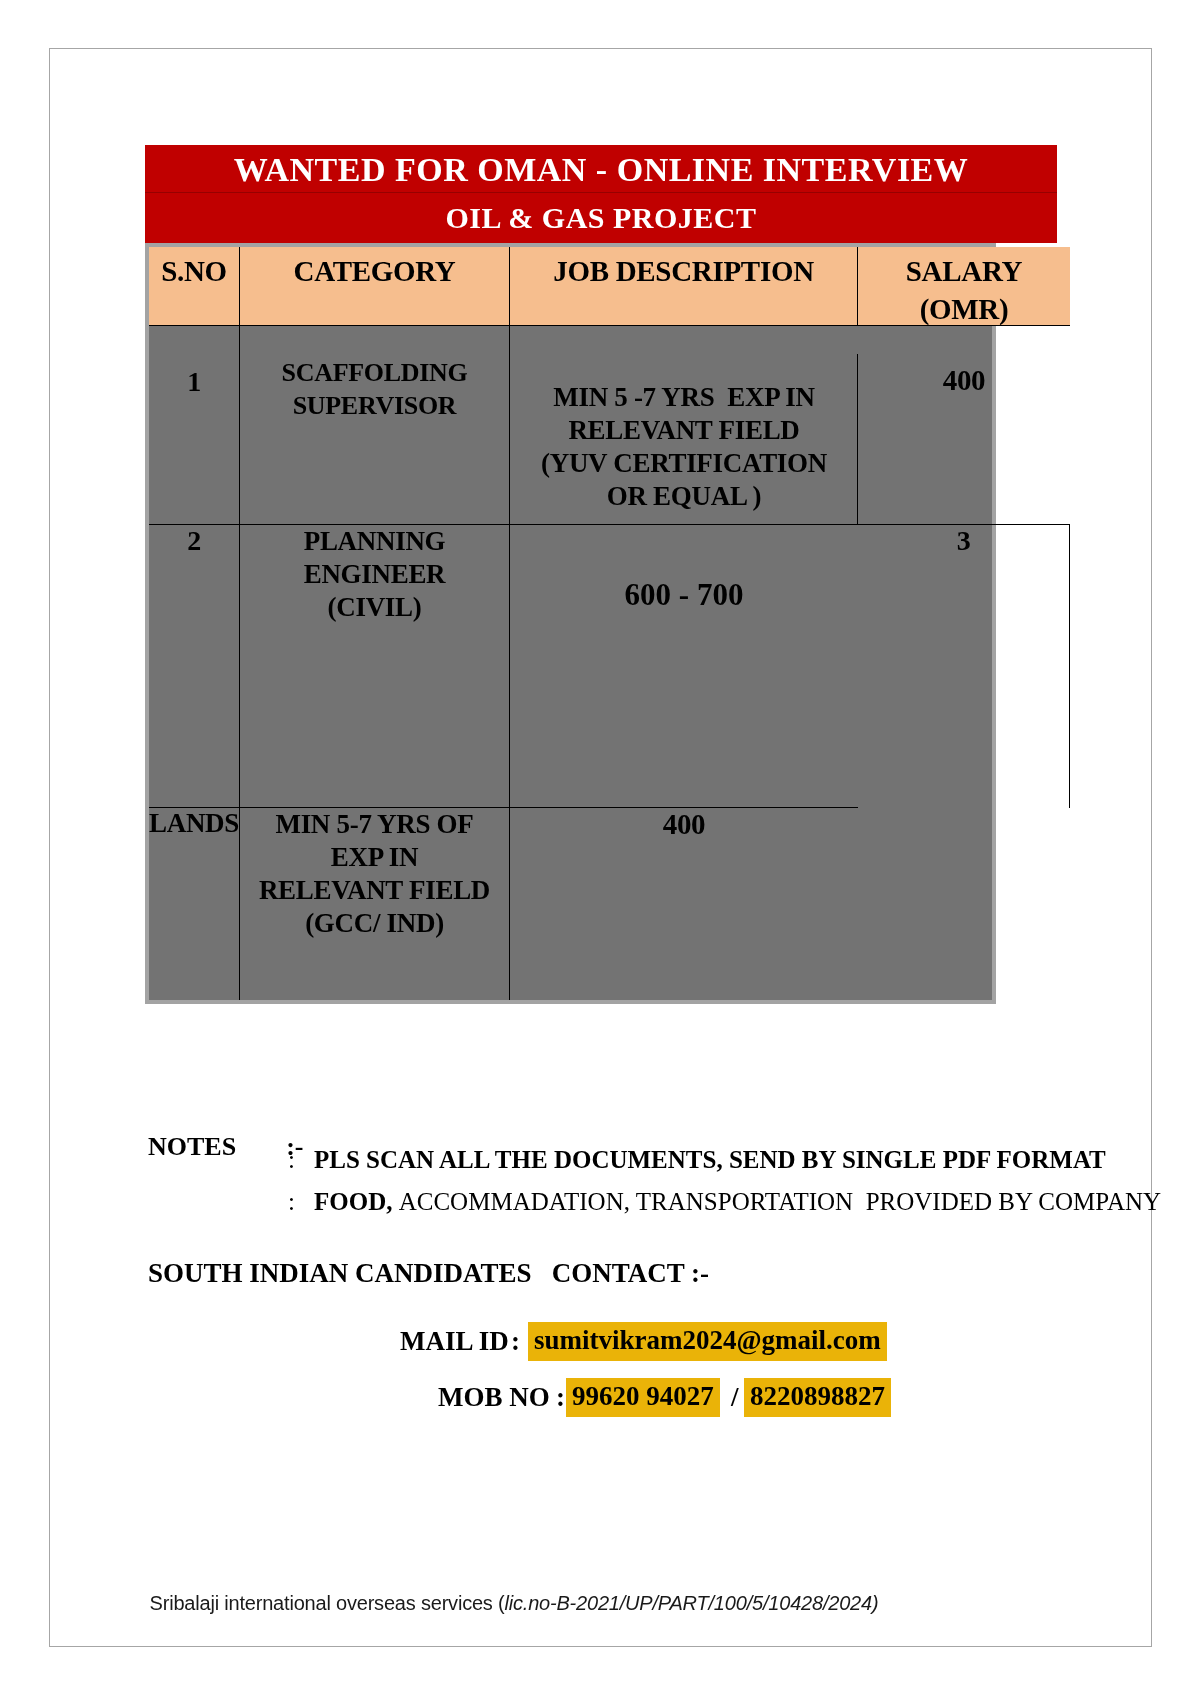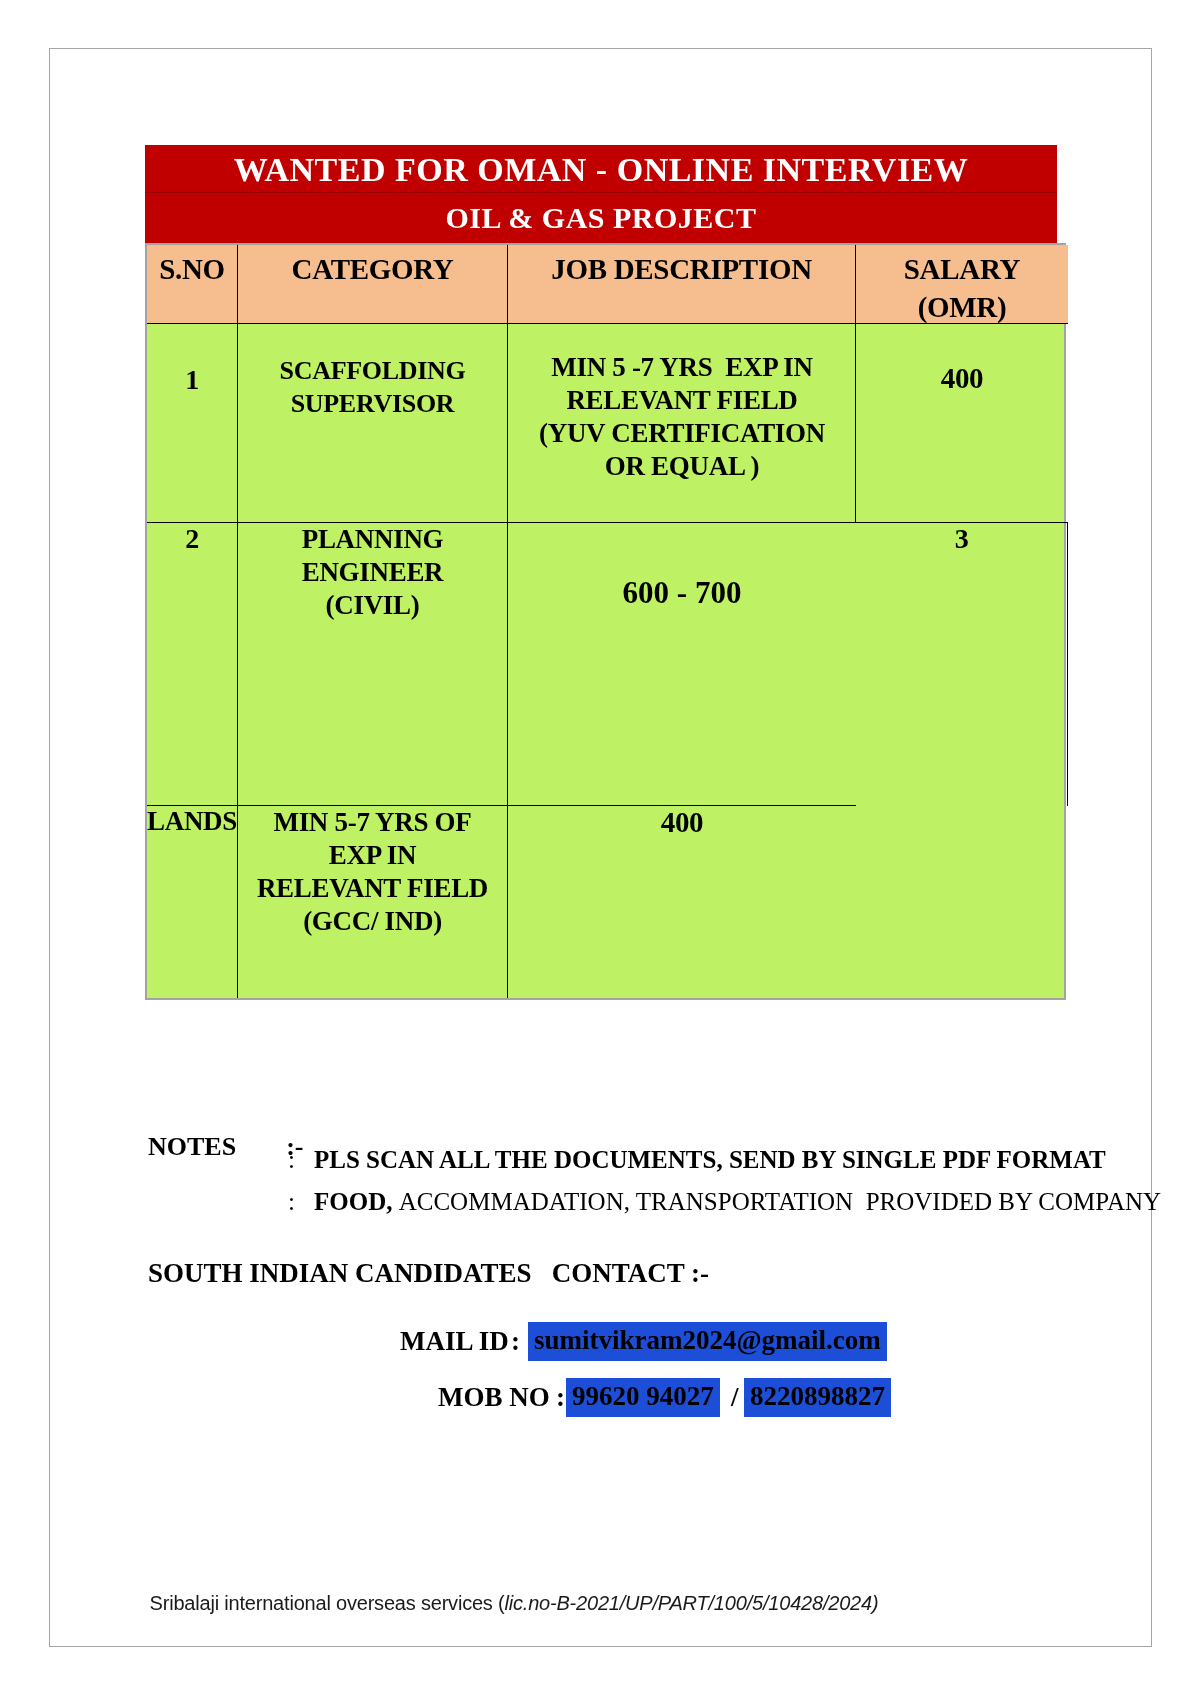--- a/index.html
+++ b/index.html
@@ -39,27 +39,27 @@
   .banner .line2 {
     height: 50px; line-height: 50px;
     font-size: 30px;
     letter-spacing: 0.5px;
   }
 
   
   .jobs-table {
     position: absolute;
     left: 145px; top: 243px;
-    width: 921px;
+    width: 851px;
     display: grid;
     grid-template-columns: 91px 270px 348px 212px;
     grid-template-rows: 79px 199px 283px 192px;
-    border: 2px solid #a3a3a3;
+    border: 4px solid #a3a3a3;
     box-sizing: border-box;
-    background: #bef264;
+    background: #737373;
   }
   .cell {
     border-right: 1px solid #000;
     border-bottom: 1px solid #000;
     box-sizing: border-box;
     overflow: hidden;
     font-weight: bold;
     letter-spacing: -0.3px;
   }
   .cell.last-col { border-right: none; }
@@ -71,21 +71,21 @@
     text-align: center;
     padding-top: 5px;
     white-space: pre-wrap;
   }
   .center-text { text-align: center; white-space: pre-wrap; }
   .v-center { display: flex; flex-direction: column; justify-content: flex-start; font-family: Liberation Serif, serif; }
 
   
   .r1-sno   { font-size: 28px; padding-top: 40px; text-align: center; }
   .r1-cat   { font-size: 26px; line-height: 33px; padding-top: 30px; }
-  .r1-desc  { font-size: 27px; line-height: 33px; padding: 27px 12px 0 13px; }
+  .r1-desc  { font-size: 27px; line-height: 33px; padding: 27px 12px 0 13px; margin-top: 28px; }
   .r1-sal   { font-size: 29px; padding-top: 38px; text-align: center; }
 
   
   .r2-sno   { font-size: 28px; text-align: center; }
   .r2-cat   { font-size: 27px; line-height: 33px; }
   .r2-desc  { font-size: 27px; line-height: 33px; padding: 44px 12px 0 13px; }
   .r2-sal   { font-size: 31px; padding-top: 52px; text-align: center; letter-spacing: 0; }
   .jline      { text-align: justify; text-align-last: justify; }
   .jline-last { text-align: left; }
 
@@ -114,21 +114,21 @@
     position: absolute; left: 148px; top: 1258px;
     font-size: 27px; font-weight: bold; white-space: pre-wrap;
   }
   .mail-row, .mob-row {
     position: absolute; font-size: 27px; font-weight: bold; height: 40px;
   }
   .mail-row { top: 1322px; }
   .mob-row  { top: 1378px; }
   .abs { position: absolute; white-space: pre; }
   .hl {
-    background: #1d4ed8;
+    background: #eab308;
     padding: 3px 6px 5px 6px;
   }
 
   
   .footer {
     position: absolute; left: 0; top: 1592px; width: 1028px;
     text-align: center;
     font-family: "Liberation Sans", sans-serif;
     font-size: 20px; color: #1a1a1a; letter-spacing: -0.2px;
   }

